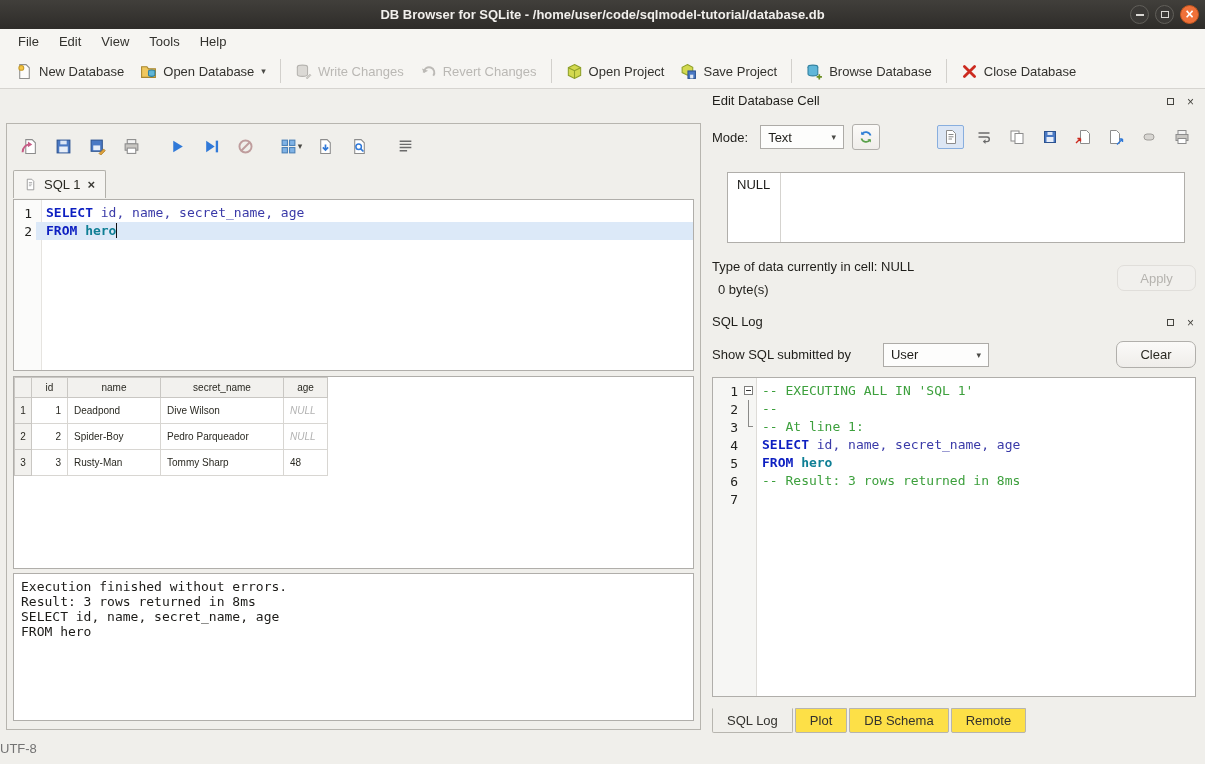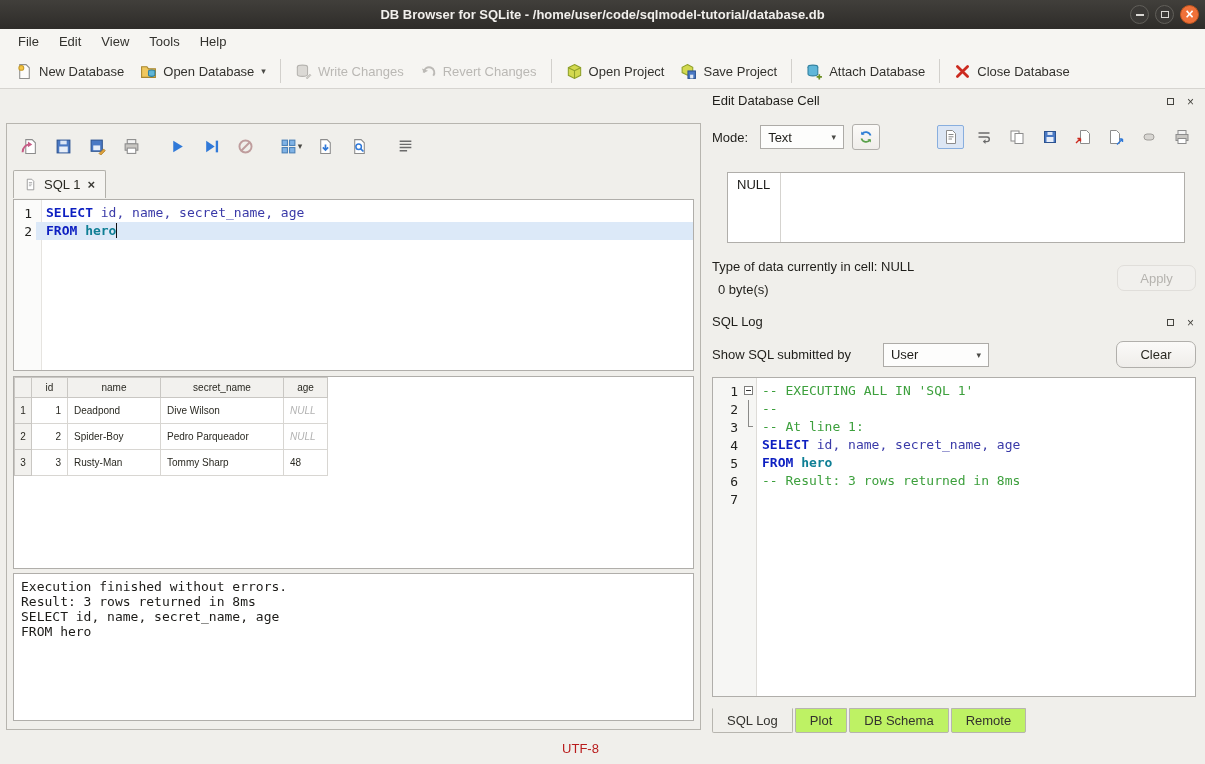--- a/index.html
+++ b/index.html
@@ -98,25 +98,25 @@
 .log-line{display:flex;height:18px;align-items:center}
 .log-ln{width:28px;text-align:right;padding-right:3px;flex:none;color:#22221f}
 .log-fold{width:16px;flex:none;position:relative;height:18px}
 .log-txt{padding-left:5px;white-space:pre;height:18px;line-height:18px}
 .fold-box{position:absolute;left:3px;top:4px;width:9px;height:9px;border:1px solid #7e7e7c;background:#fff}
 .fold-box::after{content:"";position:absolute;left:1px;top:3px;width:5px;border-top:1px solid #333}
 .fold-v{position:absolute;left:7px;top:0;bottom:0;border-left:1px solid #8a8a88}
 .fold-end{position:absolute;left:7px;top:0;height:9px;width:5px;border-left:1px solid #8a8a88;border-bottom:1px solid #8a8a88}
 
 .btabs{position:absolute;top:619px;left:6px;display:flex}
-.rtab{height:25px;padding:4px 14px;border:1px solid #b7b5af;background:#bef264;margin-right:2px;border-radius:0 0 2px 2px;color:#33322e}
+.rtab{height:25px;padding:4px 14px;border:1px solid #b7b5af;background:#fde047;margin-right:2px;border-radius:0 0 2px 2px;color:#33322e}
 .rtab.active{background:#f0efeb;border-top-color:#f0efeb}
 
 
-.statusbar{position:absolute;left:0;right:0;bottom:0;height:31px;display:flex;align-items:center;justify-content:center;padding-right:44px;color:#b91c1c}
+.statusbar{position:absolute;left:0;right:0;bottom:0;height:31px;display:flex;align-items:center;justify-content:flex-start;padding-right:44px;color:#737373}
 </style>
 </head>
 <body>
 
 <div class="app">
 
   <div class="titlebar">
     <div class="title-text">DB Browser for SQLite - /home/user/code/sqlmodel-tutorial/database.db</div>
     <div class="winbtns">
       <span class="wbtn">
@@ -186,21 +186,21 @@
         </svg>
       <span>Save Project</span>
     </div>
     <div class="tsep"></div>
     <div class="tbtn">
       <svg class="ic" width="17" height="17" viewBox="0 0 16 16">
           <ellipse cx="6.5" cy="3.8" rx="4.6" ry="1.8" fill="#5fb6d8" stroke="#2e7f9e"></ellipse>
           <path d="M1.9 3.8v6.5c0 1 2 1.8 4.6 1.8s4.6-.8 4.6-1.8V3.8" fill="#5fb6d8" stroke="#2e7f9e"></path>
           <path d="M10 13h5M12.5 10.5v5" stroke="#6b8e23" stroke-width="1.6"></path>
         </svg>
-      <span>Attach Database</span>
+      <span>Browse Database</span>
     </div>
     <div class="tsep"></div>
     <div class="tbtn">
       <svg class="ic" width="17" height="17" viewBox="0 0 16 16">
           <path d="M3.2 3.2l9.6 9.6M12.8 3.2l-9.6 9.6" stroke="#cc2a1f" stroke-width="2.6" stroke-linecap="round"></path>
         </svg>
       <span>Close Database</span>
     </div>
   </div>
 

